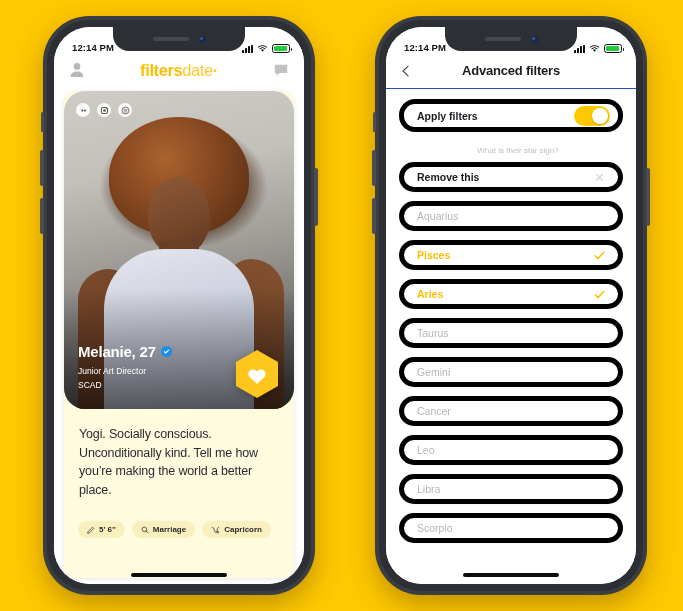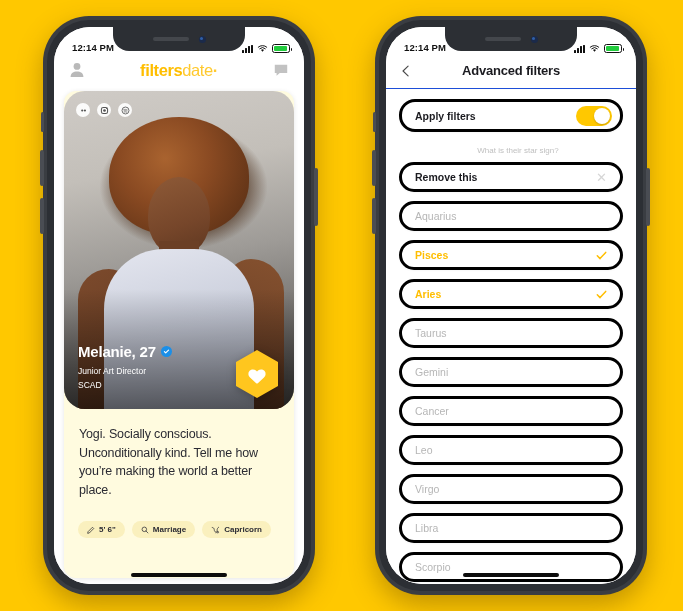--- a/index.html
+++ b/index.html
@@ -178,21 +178,21 @@
     height:36px; display:flex; align-items:center; padding:0 12px; position:relative;
     border-bottom:1px solid #1d4ed8;
   }
   .nav .back { width:16px; height:16px; display:flex; align-items:center; justify-content:center; }
   .nav .title {
     position:absolute; left:0; right:0; text-align:center;
     font-size:13px; font-weight:600; color:#1b1b20; letter-spacing:-.2px;
   }
   .flist { padding: 10px 13px 0; }
   .row {
-    height:30px; border-radius:16px; border:3px solid #000000; background:#fff;
+    height:30px; border-radius:16px; border:5px solid #000000; background:#fff;
     display:flex; align-items:center; justify-content:space-between;
     padding: 0 13px; margin-bottom:9px;
     font-size:10.5px;
     box-shadow: 0 1px 2px rgba(0,0,0,.035);
   }
   .row.apply { margin-bottom: 13px; height: 33px; padding-right:8px; }
   .row .lbl { color:#b6b6b6; font-weight:400; }
   .row.dark .lbl { color:#1b1b20; font-weight:600; }
   .row.sel  .lbl { color:#FFBE00; font-weight:600; }
   .sec-label { font-size:8px; color:#c0c0c0; padding: 1px 0 7px 14px; text-align: center; }
@@ -428,23 +428,20 @@
         <div class="row">
           <span class="lbl">Gemini</span>
         </div>
         <div class="row">
           <span class="lbl">Cancer</span>
         </div>
         <div class="row">
           <span class="lbl">Leo</span>
         </div>
         <div class="row">
-          <span class="lbl">Virgo</span>
-        </div>
-        <div class="row">
           <span class="lbl">Libra</span>
         </div>
         <div class="row">
           <span class="lbl">Scorpio</span>
         </div>
 
       </div>
 
       <div class="home-ind"></div>
     </div>

